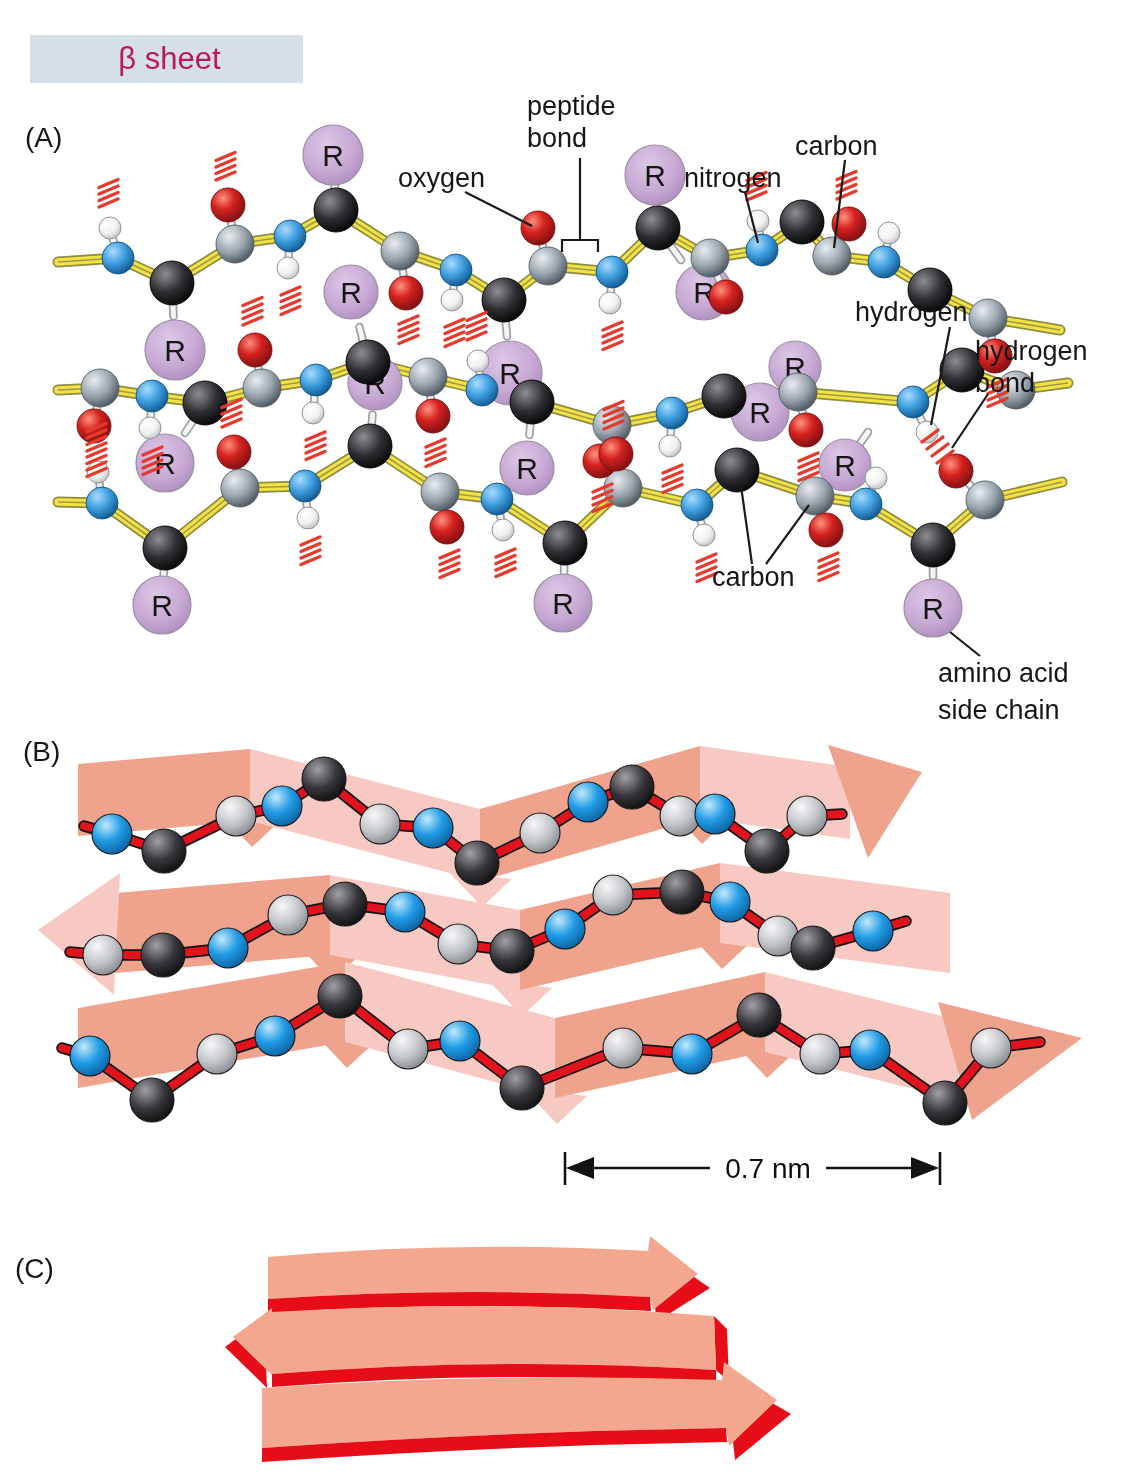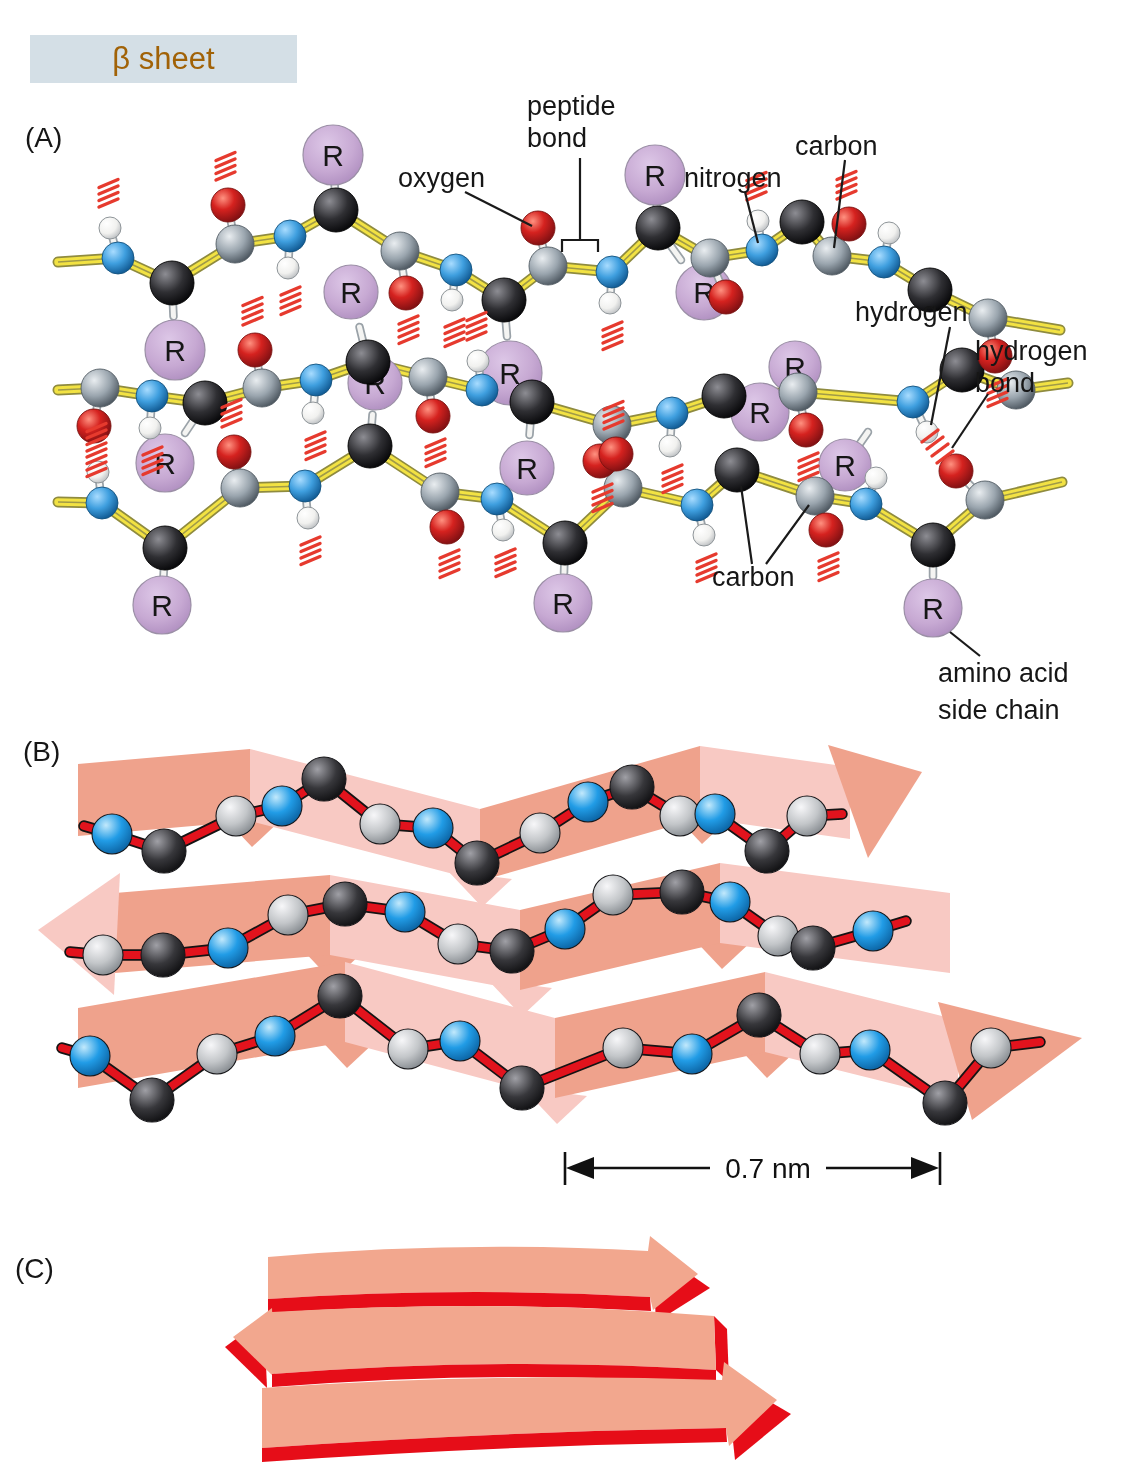--- a/index.html
+++ b/index.html
@@ -1,20 +1,20 @@
 <!DOCTYPE html>
 <html><head>
 <meta charset="utf-8">
 <style>
   html,body{margin:0;padding:0;background:#ffffff;}
   #page{position:relative;width:1129px;height:1481px;background:#ffffff;overflow:hidden;
         font-family:"Liberation Sans", sans-serif;}
   #art{position:absolute;left:0;top:0;}
   .title-box{position:absolute;left:30px;top:35px;width:267px;height:48px;background:#d4dfe6;
-             display:flex;align-items:center;justify-content:center;font-size:31px;color:#a16207;}
+             display:flex;align-items:center;justify-content:center;font-size:31px;color:#be185d;padding-left:6px;}
   .panel-letter{position:absolute;font-size:28px;color:#161616;}
   #pl-a{left:25px;top:122px;}
   #pl-b{left:23px;top:736px;}
   #pl-c{left:15px;top:1253px;}
   text.lbl{font-family:"Liberation Sans", sans-serif;font-size:27px;fill:#161616;}
   text.scale{font-family:"Liberation Sans", sans-serif;font-size:28px;fill:#111;}
   .lead{stroke:#1a1a1a;stroke-width:2.2;fill:none;}
 </style>
 </head>
 <body>

